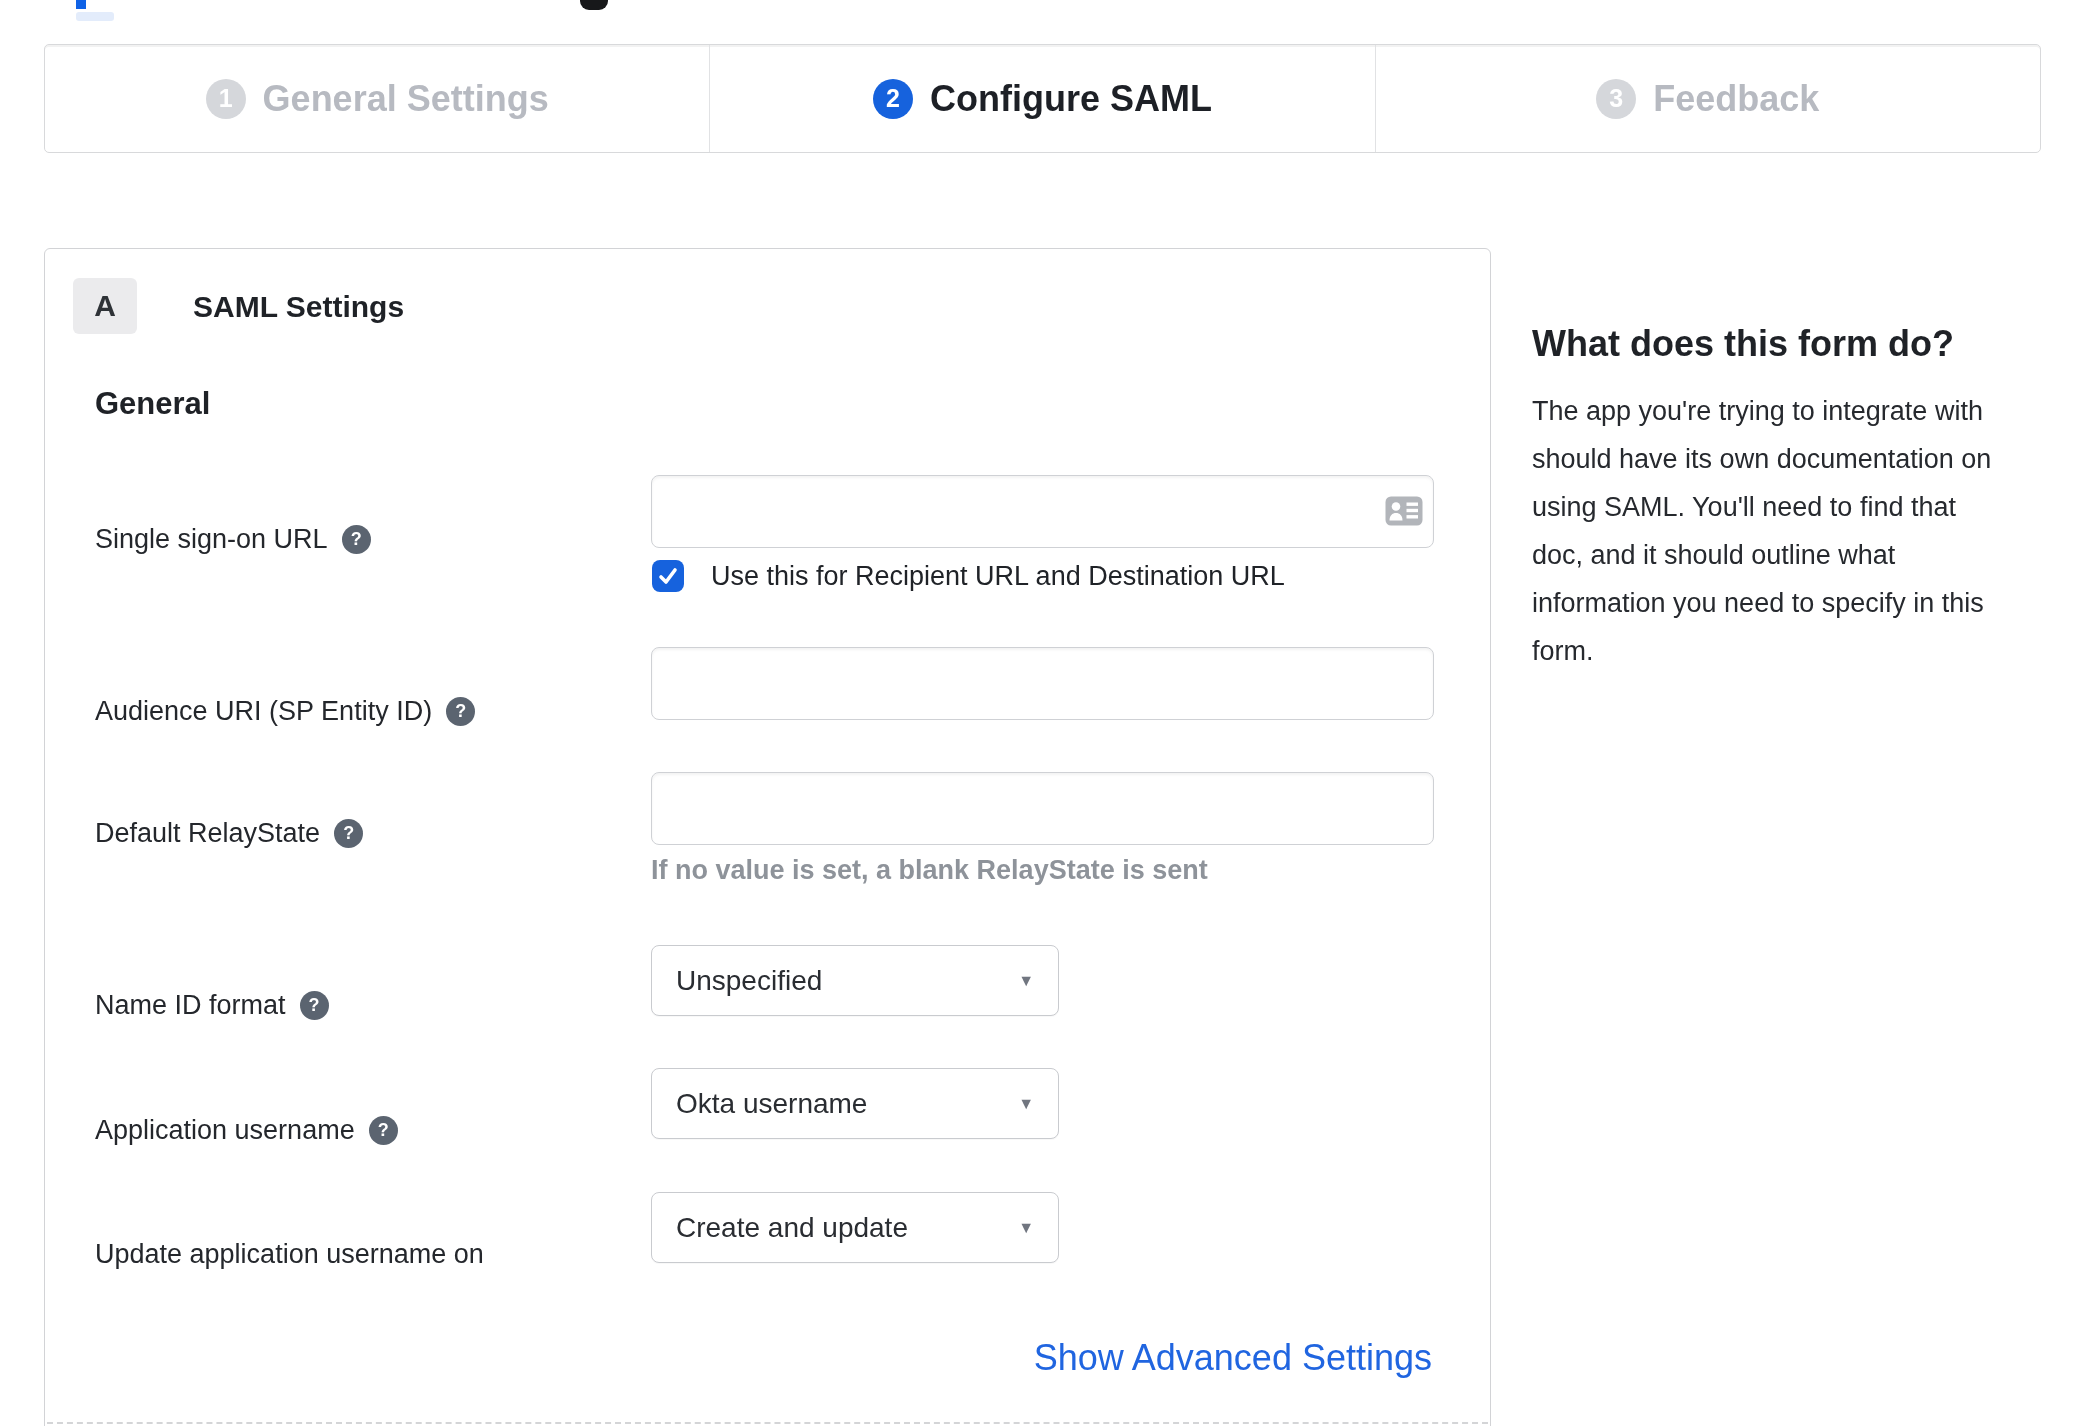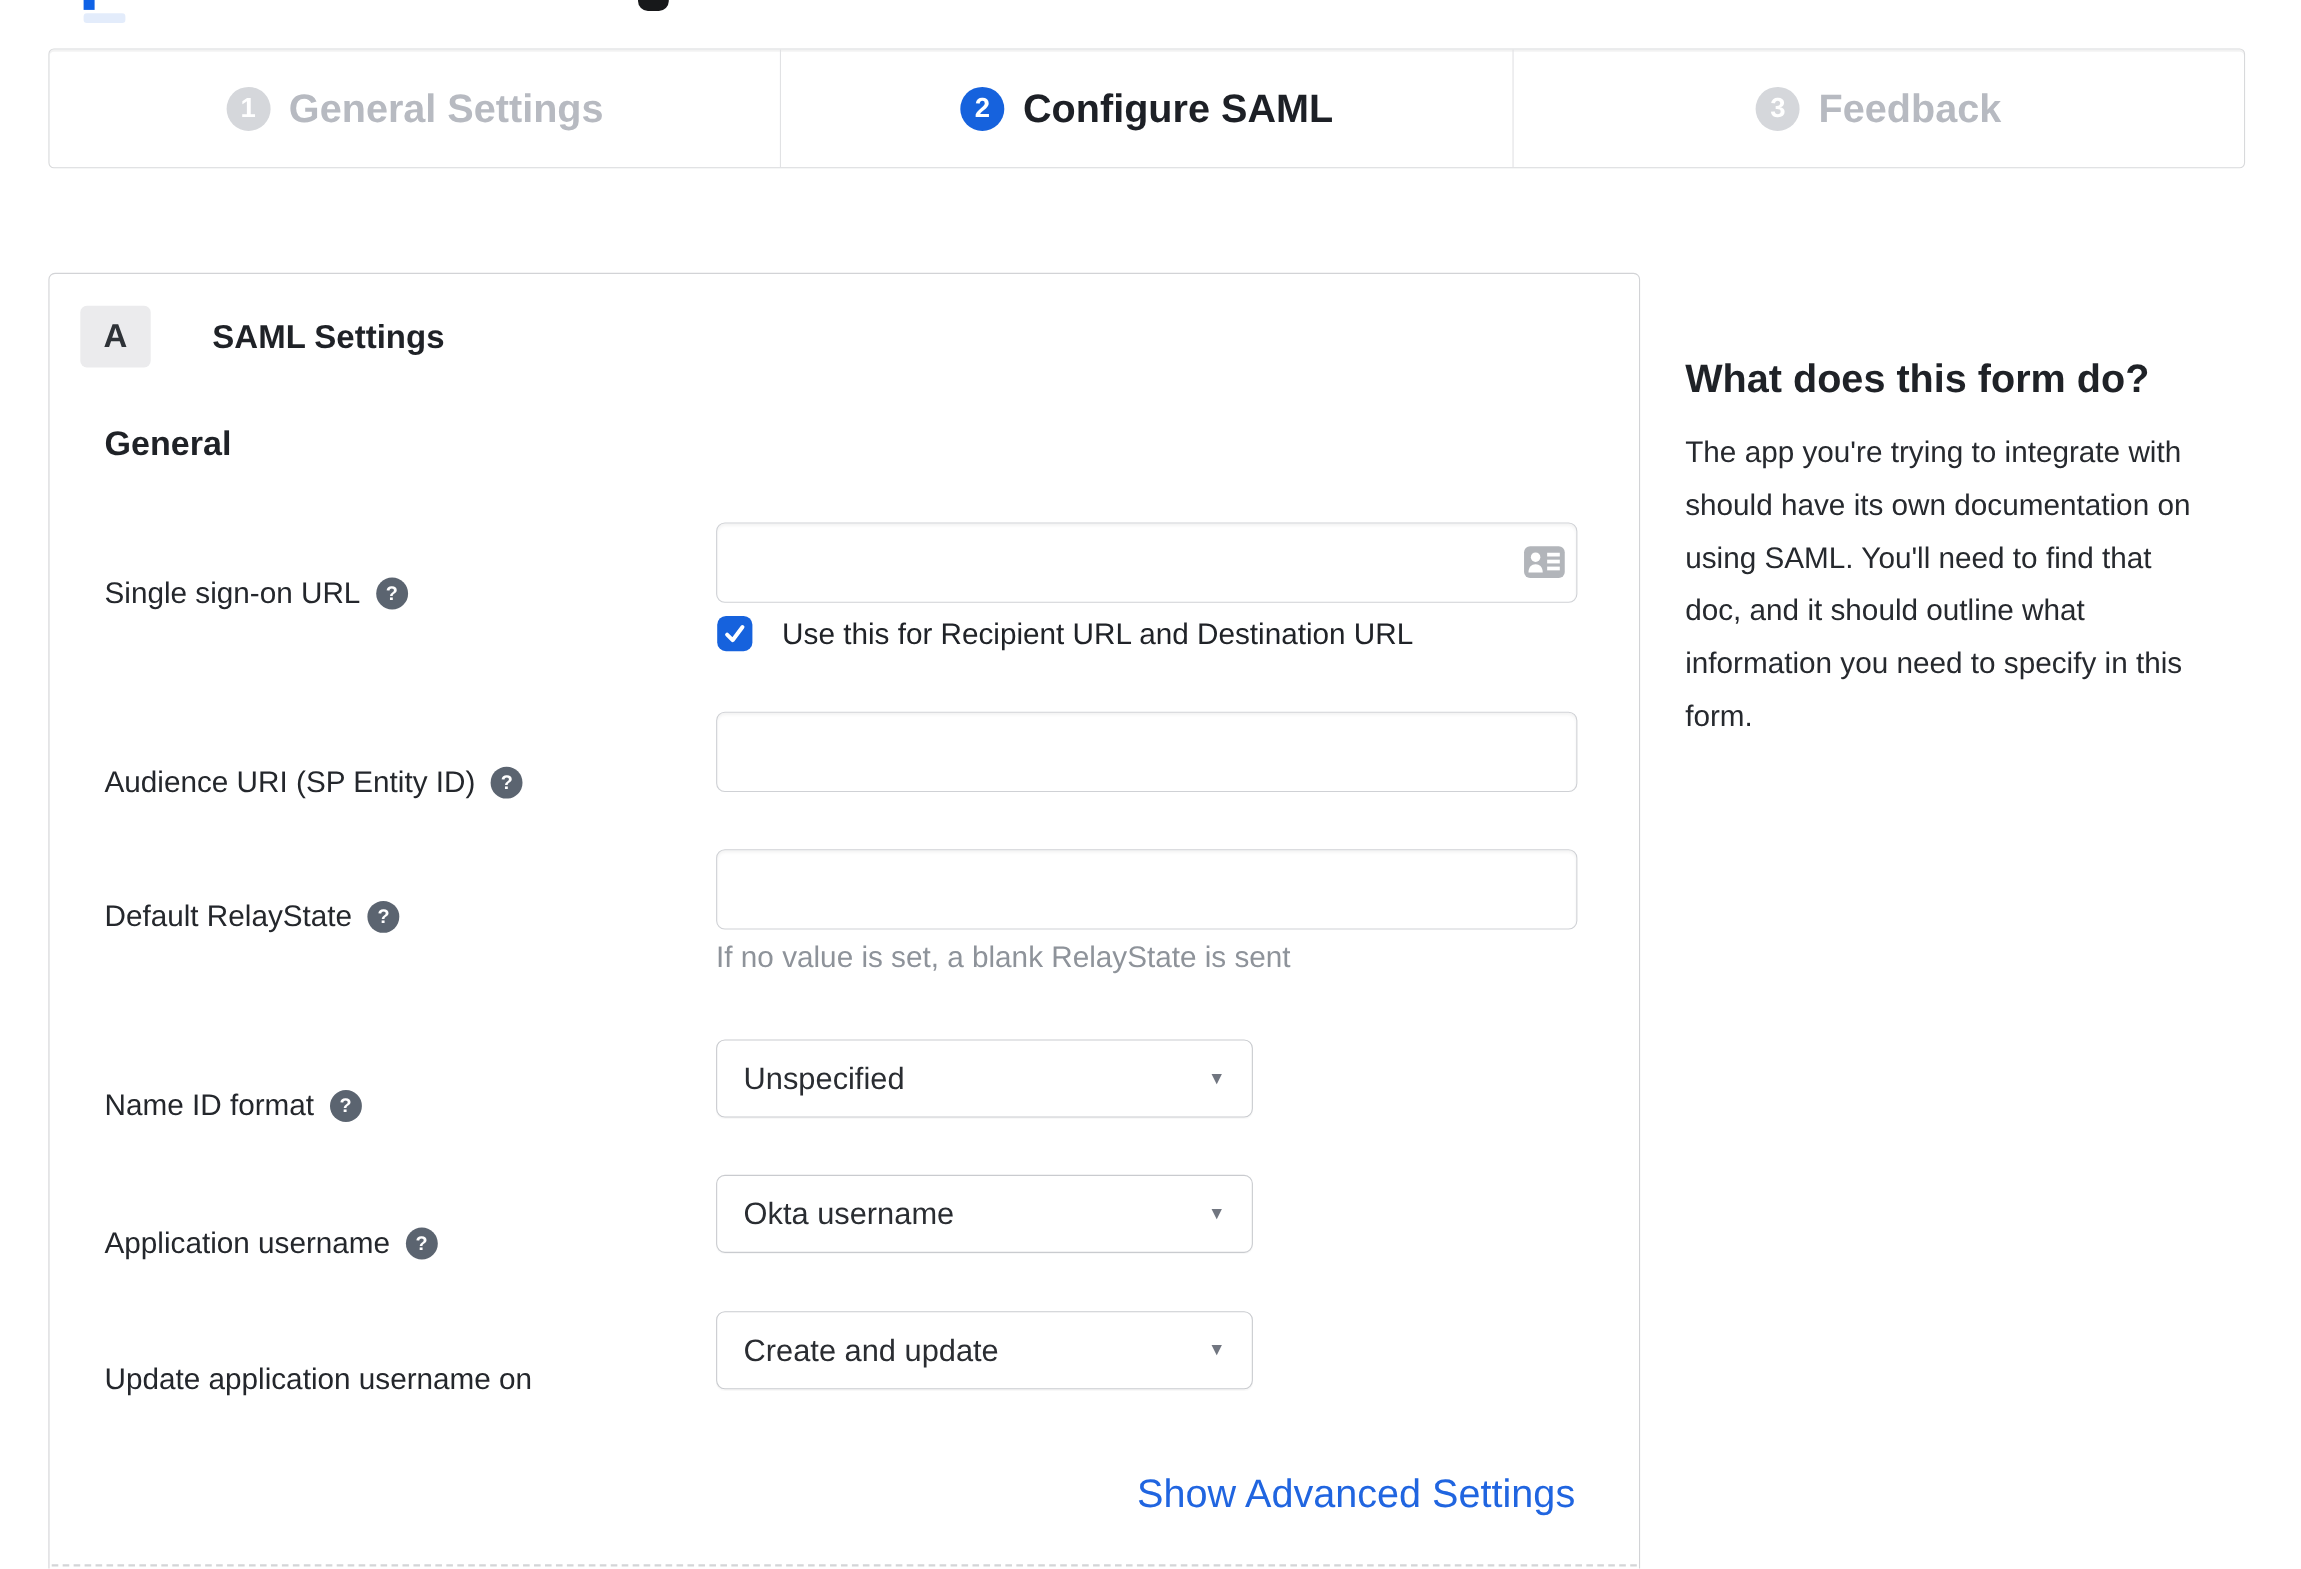--- a/index.html
+++ b/index.html
@@ -66,24 +66,24 @@
   }
   .input-icon { position:absolute; left:1340px; width:38px; height:30px; }
 
   .checkbox {
     position:absolute; left:607px; top:311px; width:32px; height:32px;
     background:#1662dd; border-radius:8px; display:flex; align-items:center; justify-content:center;
     cursor:pointer;
   }
   .checkbox-label { position:absolute; left:666px; top:309px; font-size:27px; line-height:36px; color:#202328; }
 
-  .helper-text { position:absolute; left:606px; top:604px; font-size:27px; line-height:34px; color:#8e939a; }
+  .helper-text { position:absolute; left:606px; top:604px; font-size:27px; line-height:34px; color:#8e939a;font-weight:bold; }
 
   .select-box {
-    position:absolute; left:606px; width:488px; height:71px;
+    position:absolute; left:606px; width:408px; height:71px;
     background:#fff; border:1px solid #c9cbcf; border-radius:8px;
     display:flex; align-items:center; padding:0 56px 0 24px;
     font-size:28px; color:#2a2d32; cursor:pointer;
     box-shadow: 0 1px 1px rgba(0,0,0,0.03);
   }
   .select-arrow {
     position:absolute; right:24px; top:50%; transform:translateY(-50%);
     font-size:16px; color:#717680; line-height:16px;
   }
 

